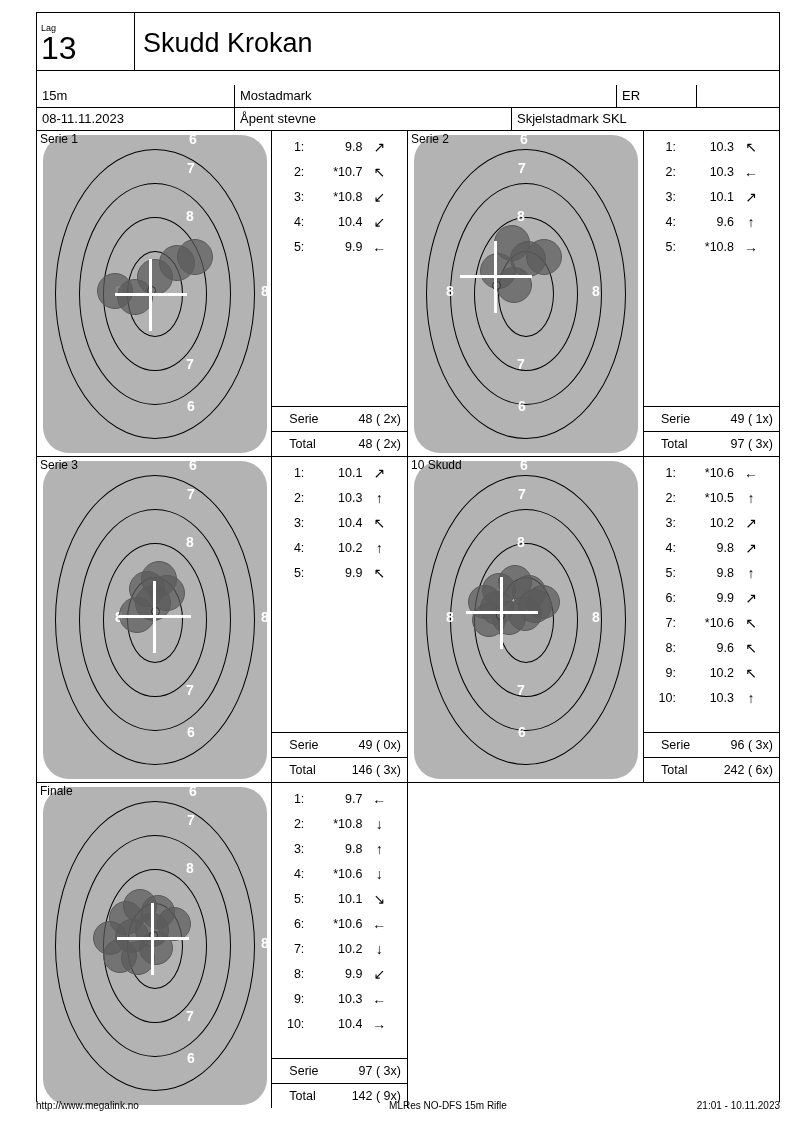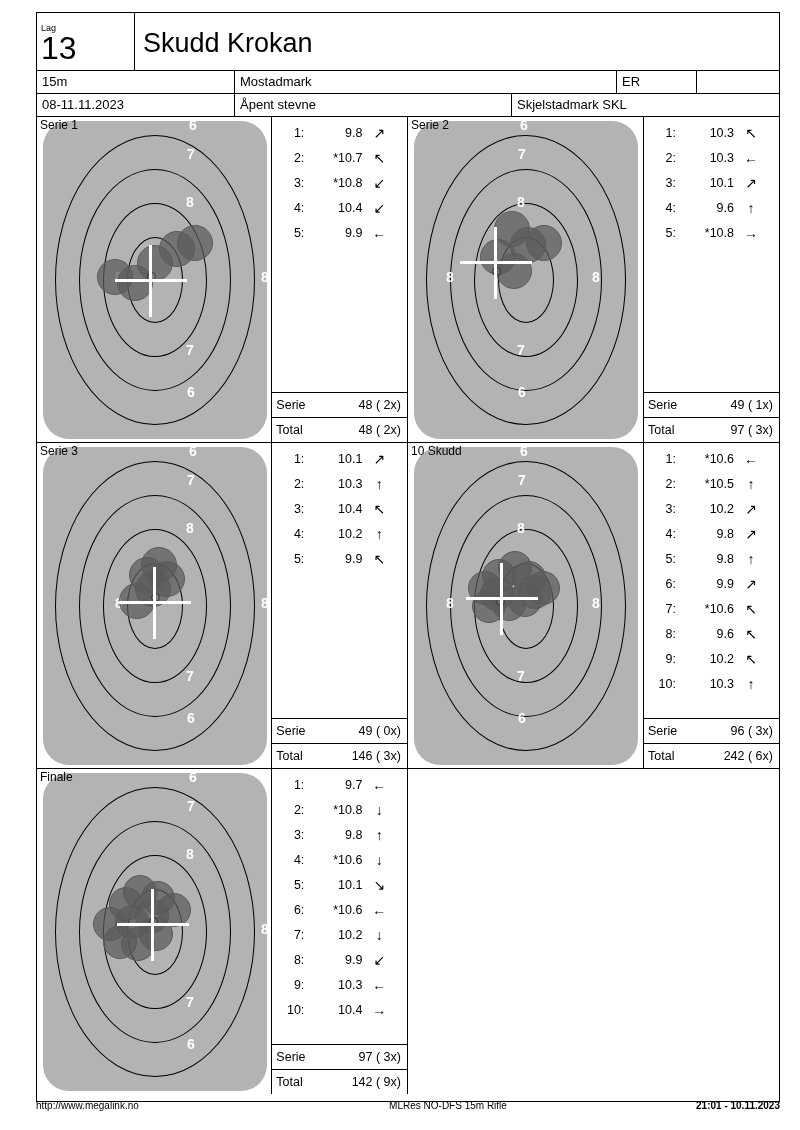--- a/index.html
+++ b/index.html
@@ -58,20 +58,21 @@
   .name-big {
     font-size: 27px;
     line-height: 30px;
   }
 
   .hdr-row2 {
     display: flex;
     height: 23px;
     border-bottom: 1px solid #000;
     font-size: 13px;
+    margin-top: 14px;
   }
   .hdr-row3 {
     display: flex;
     height: 23px;
     border-bottom: 1px solid #000;
     font-size: 13px;
   }
   .hdr-row2 > div, .hdr-row3 > div {
     border-right: 1px solid #000;
     padding: 3px 5px;
@@ -206,40 +207,40 @@
     font-size: 14px;
     line-height: 14px;
   }
   .sumline {
     display: flex;
     height: 25px;
     align-items: center;
     border-top: 1px solid #000;
     padding: 0 6px 0 4px;
   }
-  .sum-lab { flex: 1; }
+  .sum-lab { flex: 1; margin-left: 13px; }
   .sum-val { text-align: right; white-space: pre; }
 
   .empty-panel {
     width: 371px;
     background: #fff;
   }
 
   
   .footer {
     position: absolute;
     left: 36px;
     top: 1100px;
     width: 744px;
     font-size: 10px;
     display: flex;
   }
   .f-left { width: 300px; }
   .f-mid { flex: 1; text-align: center; }
-  .f-right { width: 220px; text-align: right; font-weight: bold; }
+  .f-right { width: 220px; text-align: right; }
 </style>
 </head>
 <body>
 
 <div class="page">
 
   <div class="hdr-row1">
     <div class="hdr-cell cell-lag">
       <div class="hdr-cap">Lag</div>
       <div class="hdr-big">13</div>

